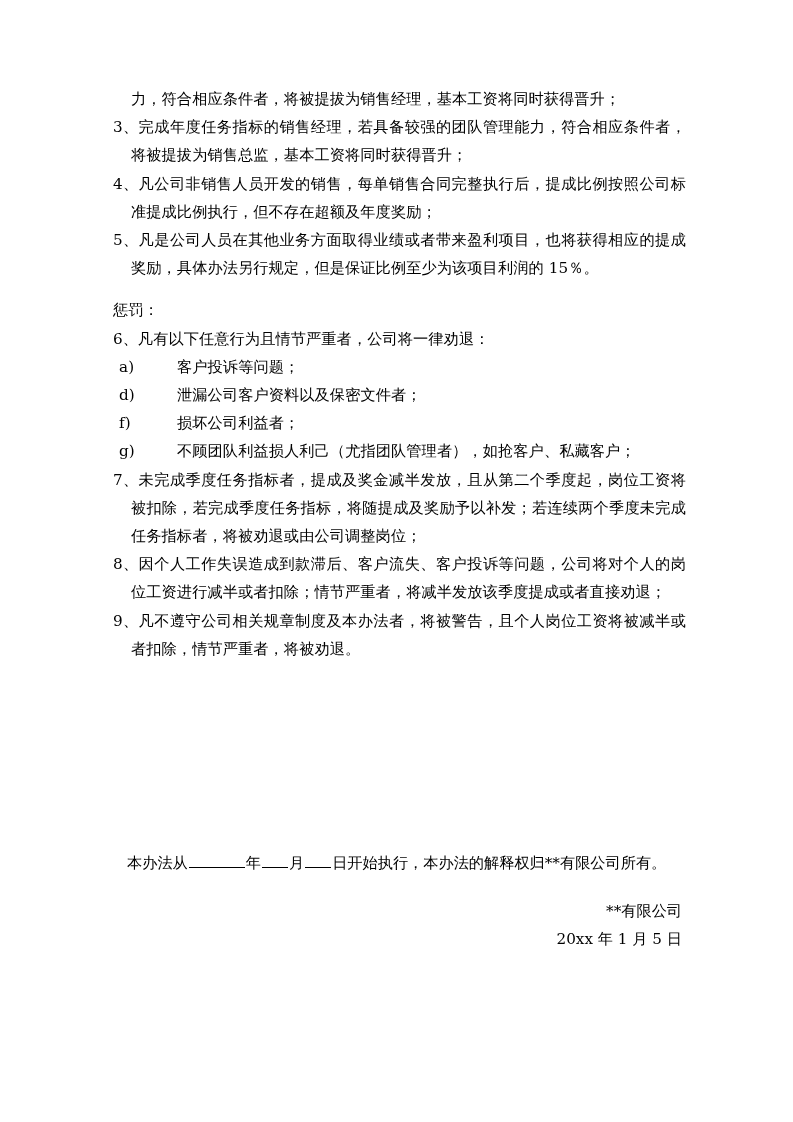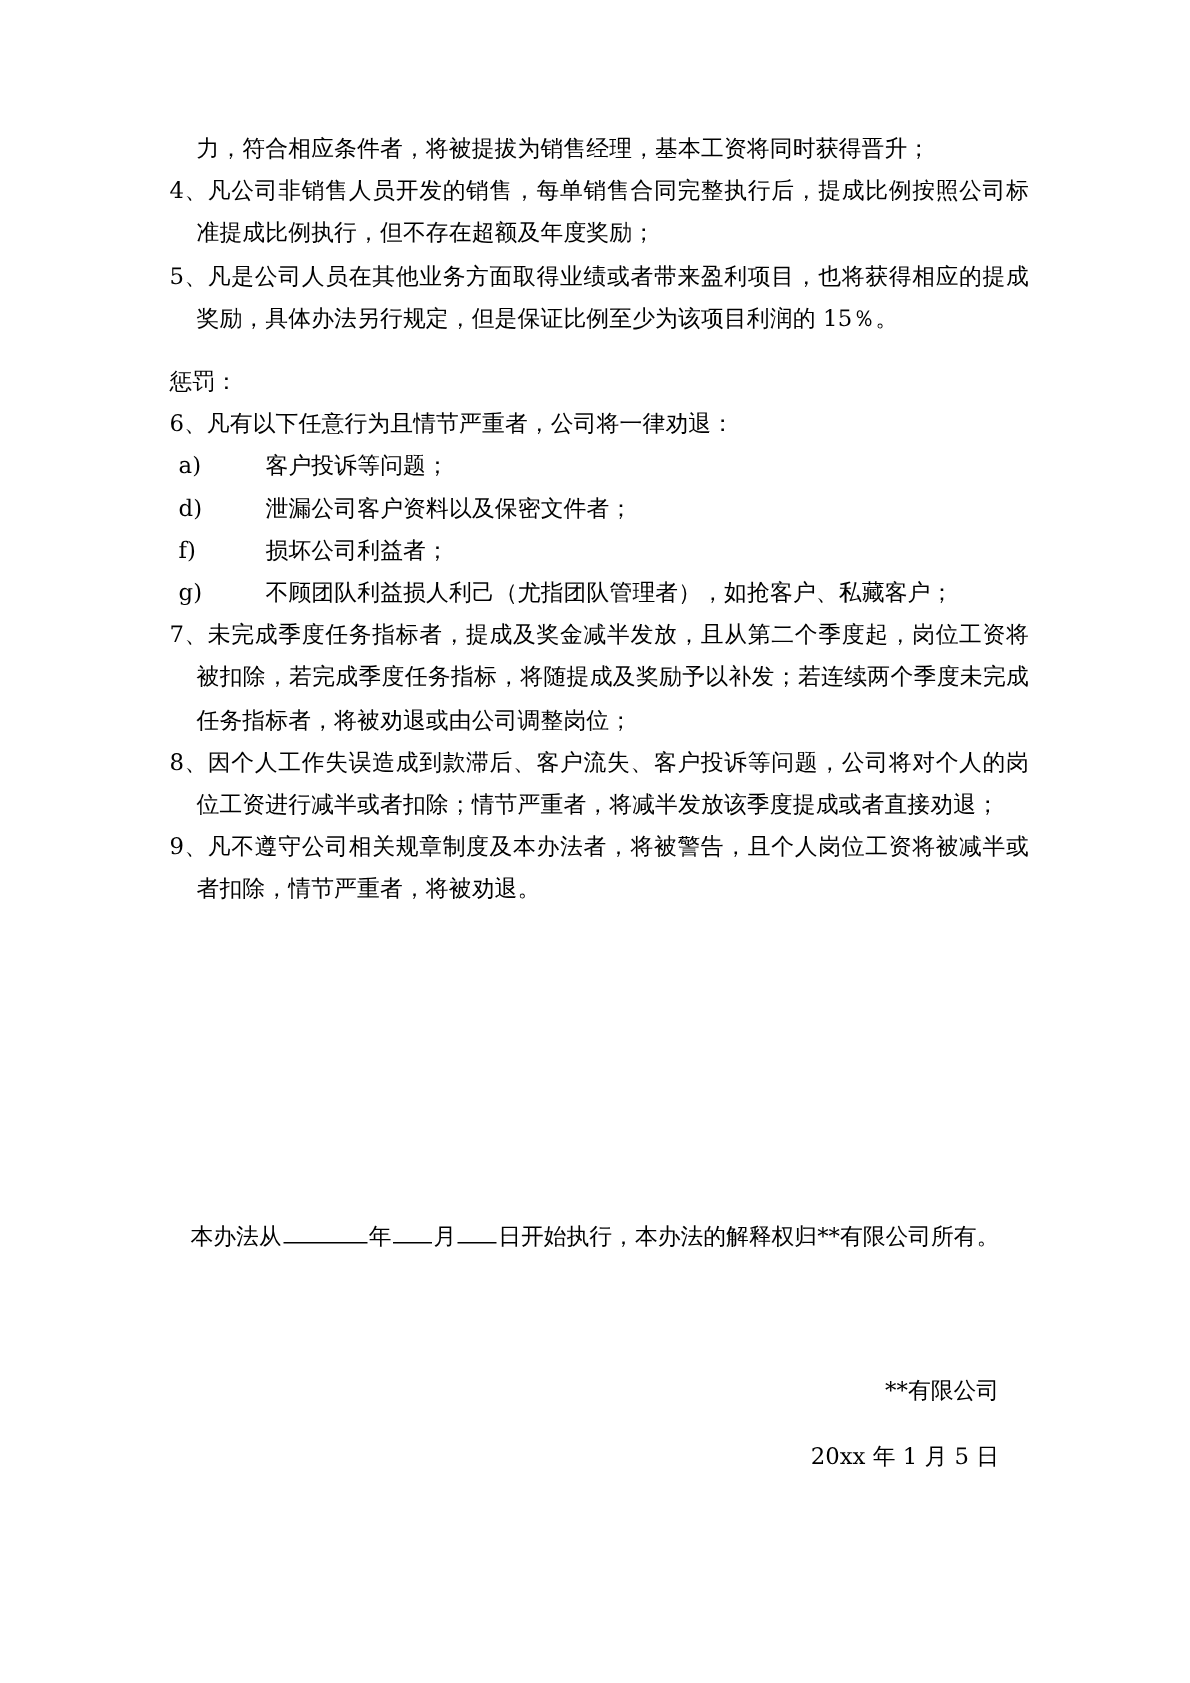--- a/index.html
+++ b/index.html
@@ -74,21 +74,21 @@
   }
   .letter-marker {
     display: inline-block;
     width: 29px;
     font-family: "DejaVu Serif", "Liberation Serif", serif;
   }
 
   .closing {
     position: absolute;
     left: 127px;
-    top: 810px;
+    top: 849px;
     width: 560px;
     font-size: 15.2px;
     line-height: 28.2px;
   }
 
   .blank {
     display: inline-block;
     border-bottom: 1.3px solid #000;
     vertical-align: baseline;
     height: 15px;
@@ -99,31 +99,32 @@
 
   .signature {
     position: absolute;
     left: 300px;
     top: 897px;
     width: 382px;
     text-align: right;
     font-size: 15.2px;
     line-height: 28.4px;
   }
-  .sig-line { margin: 16px; }
+  .sig-line { margin: 0; }
 </style>
 </head>
 <body>
 
 <div class="page">
 
   <div class="content">
 
     <p class="para cont-line">力，符合相应条件者，将被提拔为销售经理，基本工资将同时获得晋升；</p>
 
+    <p class="para num-item"><span class="marker">3、</span><span>完成年度任务指标的销售经理，若具备较强的团队管理能力，符合相应条件者，将被提拔为销售总监，基本工资将同时获得晋升；</span></p>
 
     <p class="para num-item"><span class="marker">4、</span><span>凡公司非销售人员开发的销售，每单销售合同完整执行后，提成比例按照公司标准提成比例执行，但不存在超额及年度奖励；</span></p>
 
     <p class="para num-item"><span class="marker">5、</span><span>凡是公司人员在其他业务方面取得业绩或者带来盈利项目，也将获得相应的提成奖励，具体办法另行规定，但是保证比例至少为该项目利润的 15％。</span></p>
 
     <p class="heading">惩罚：</p>
 
     <p class="para num-item"><span class="marker">6、</span><span>凡有以下任意行为且情节严重者，公司将一律劝退：</span></p>
 
     <p class="para letter-item"><span class="letter-marker">a)</span><span>客户投诉等问题；</span></p>

